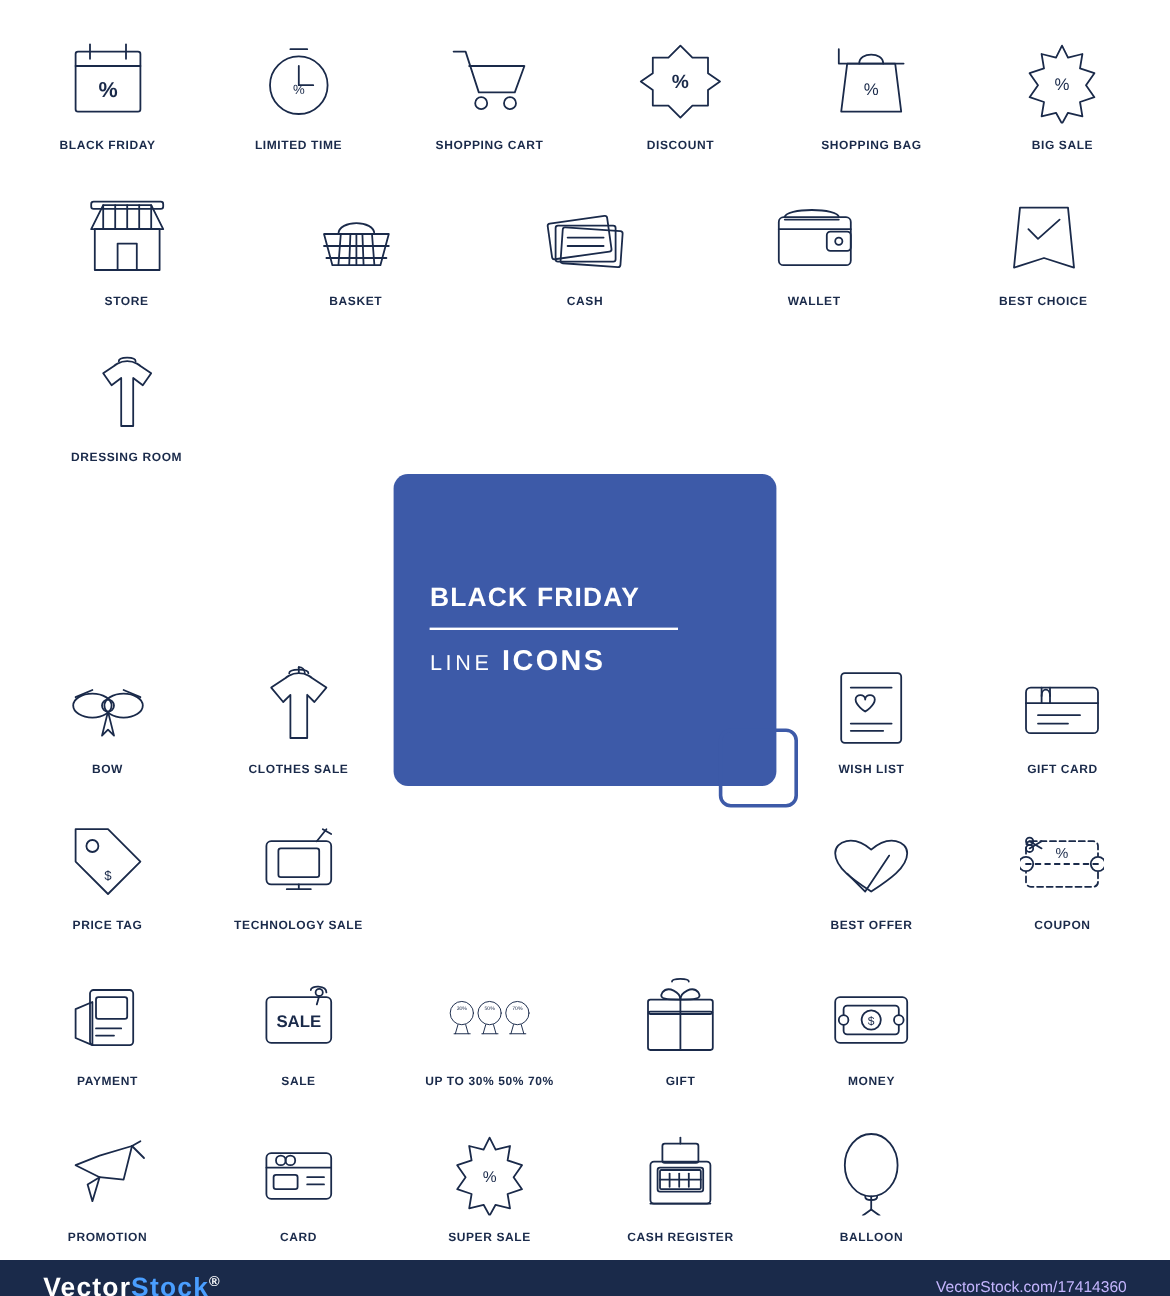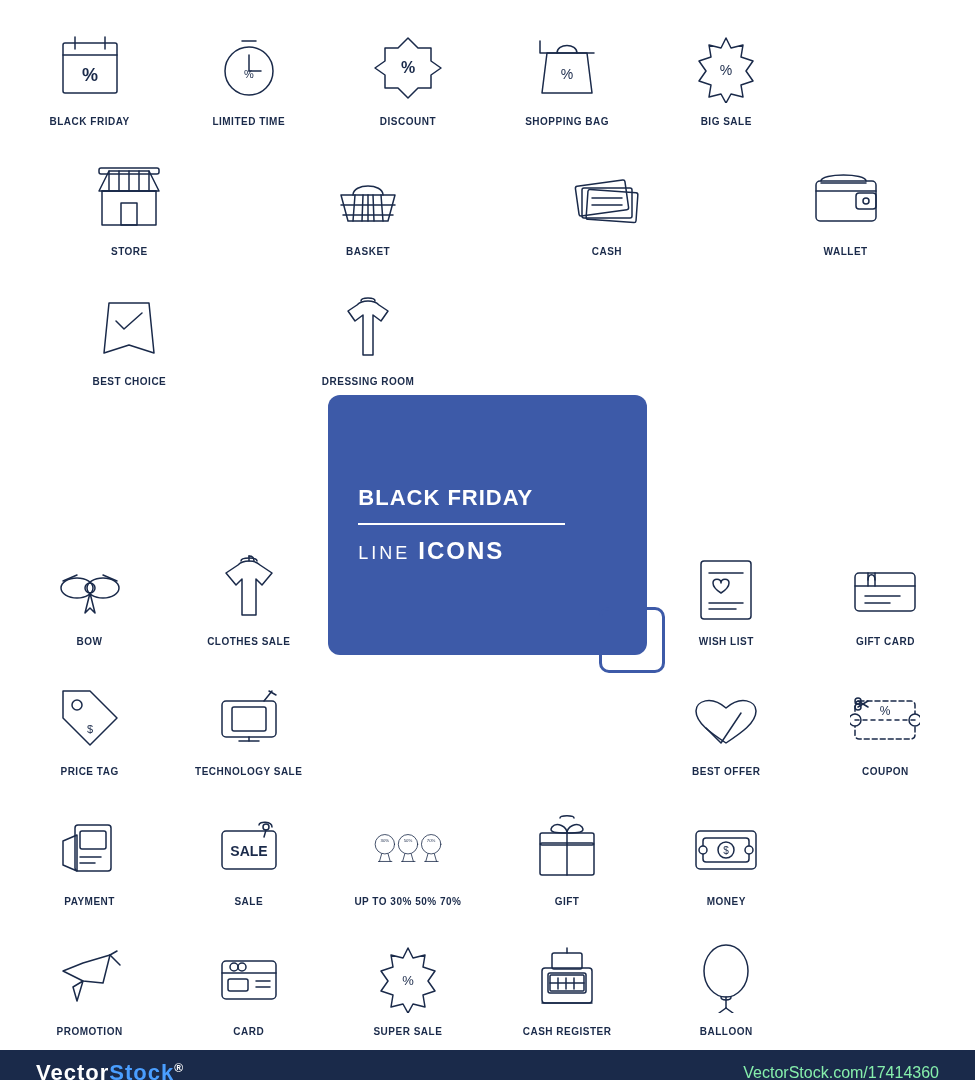--- a/index.html
+++ b/index.html
@@ -134,20 +134,30 @@
           <circle cx="35" cy="38" r="24"></circle>
           <line x1="35" y1="38" x2="35" y2="22"></line>
           <line x1="35" y1="38" x2="47" y2="38"></line>
           <line x1="28" y1="8" x2="42" y2="8"></line>
           <text x="35" y="45" text-anchor="middle" font-size="11" stroke="none" fill="#1a2a4a" font-family="Arial">%</text>
         </svg>
       </div>
       <span class="icon-label">LIMITED TIME</span>
     </div>
 
+    <div class="icon-cell">
+      <div class="icon-svg">
+        <svg viewBox="0 0 70 70">
+          <path d="M5 10 L15 10 L26 44 L56 44 L64 22 L18 22"></path>
+          <circle cx="28" cy="53" r="5"></circle>
+          <circle cx="52" cy="53" r="5"></circle>
+        </svg>
+      </div>
+      <span class="icon-label">SHOPPING CART</span>
+    </div>
 
     <div class="icon-cell">
       <div class="icon-svg">
         <svg viewBox="0 0 70 70">
           <path d="M35 5 L45 15 L58 15 L58 28 L68 35 L58 42 L58 55 L45 55 L35 65 L25 55 L12 55 L12 42 L2 35 L12 28 L12 15 L25 15 Z"></path>
           <text x="35" y="40" text-anchor="middle" font-size="16" font-weight="bold" stroke="none" fill="#1a2a4a" font-family="Arial">%</text>
         </svg>
       </div>
       <span class="icon-label">DISCOUNT</span>
     </div>
@@ -168,21 +178,21 @@
       <div class="icon-svg">
         <svg viewBox="0 0 70 70">
           <path d="M35 5 L40 15 L52 12 L50 24 L62 28 L55 38 L62 48 L50 52 L52 64 L40 61 L35 70 L30 61 L18 64 L20 52 L8 48 L15 38 L8 28 L20 24 L18 12 L30 15 Z"></path>
           <text x="35" y="42" text-anchor="middle" font-size="14" stroke="none" fill="#1a2a4a" font-family="Arial">%</text>
         </svg>
       </div>
       <span class="icon-label">BIG SALE</span>
     </div>
   </div>
 
-  <div style="display:grid; grid-template-columns: repeat(4,1fr); padding: 0 10px;">
+  <div style="display:grid; grid-template-columns: repeat(5,1fr); padding: 0 10px;">
 
     <div class="icon-cell">
       <div class="icon-svg">
         <svg viewBox="0 0 70 70">
           <rect x="8" y="28" width="54" height="34"></rect>
           <path d="M5 28 L15 8 L55 8 L65 28 Z"></path>
           <rect x="27" y="40" width="16" height="22"></rect>
           <line x1="8" y1="28" x2="62" y2="28"></line>
 
           <line x1="15" y1="8" x2="15" y2="28"></line>
@@ -543,15 +553,15 @@
         </svg>
       </div>
       <span class="icon-label">BALLOON</span>
     </div>
   </div>
 
   <div class="watermark">
     <span style="font-size:22px; font-weight:900; color:#fff; letter-spacing:1px;">
       <span>Vector</span><span style="color:#4a9eff;">Stock</span><span style="font-size:12px; vertical-align:super;">®</span>
     </span>
-    <span style="font-size:16px; color:#86efac;">VectorStock.com/17414360</span>
+    <span style="font-size:13px; color:#c4b5fd;">VectorStock.com/17414360</span>
   </div>
 </div>
 
 </body></html>

